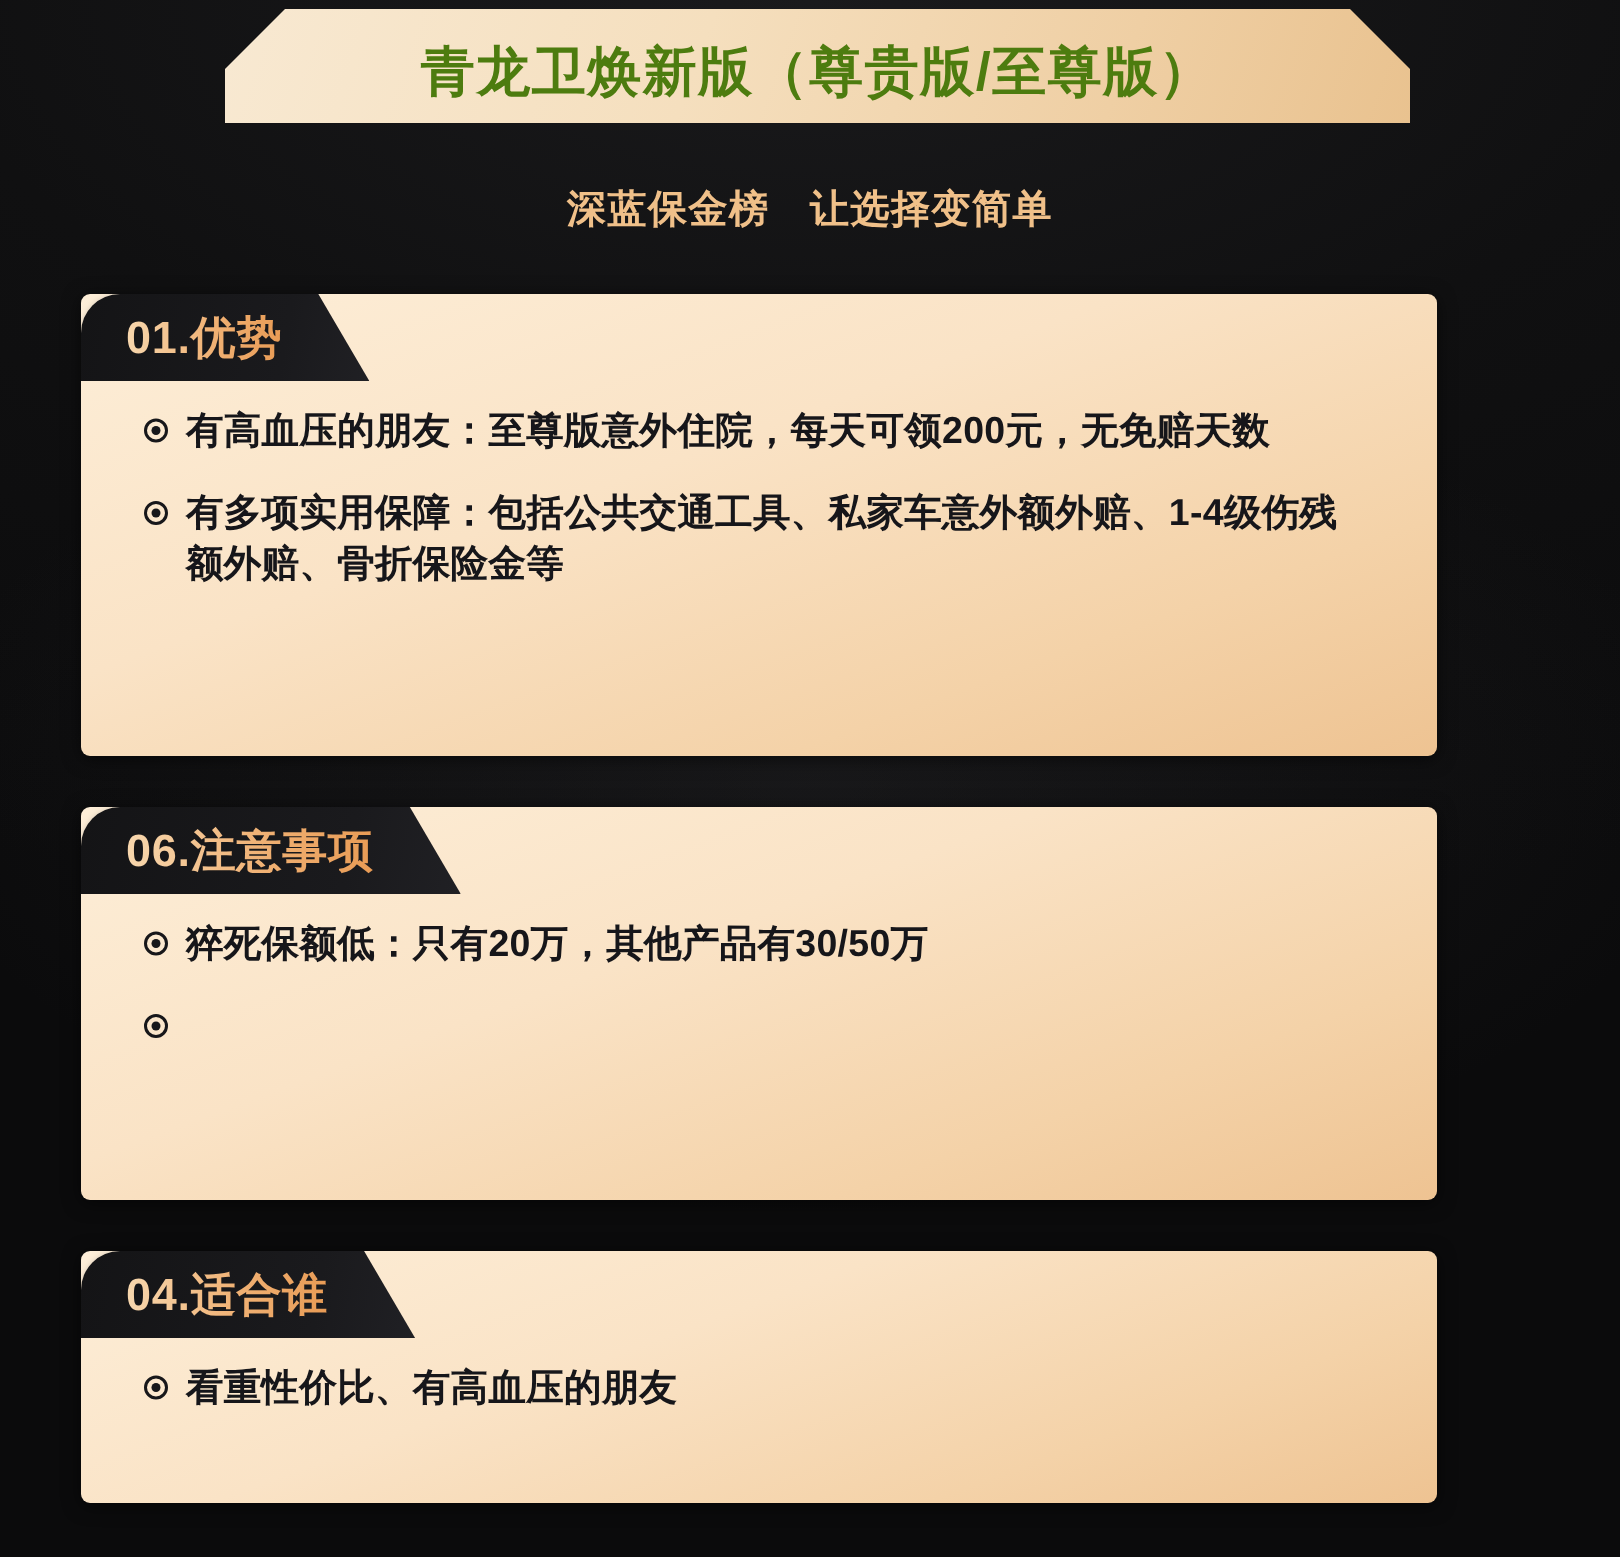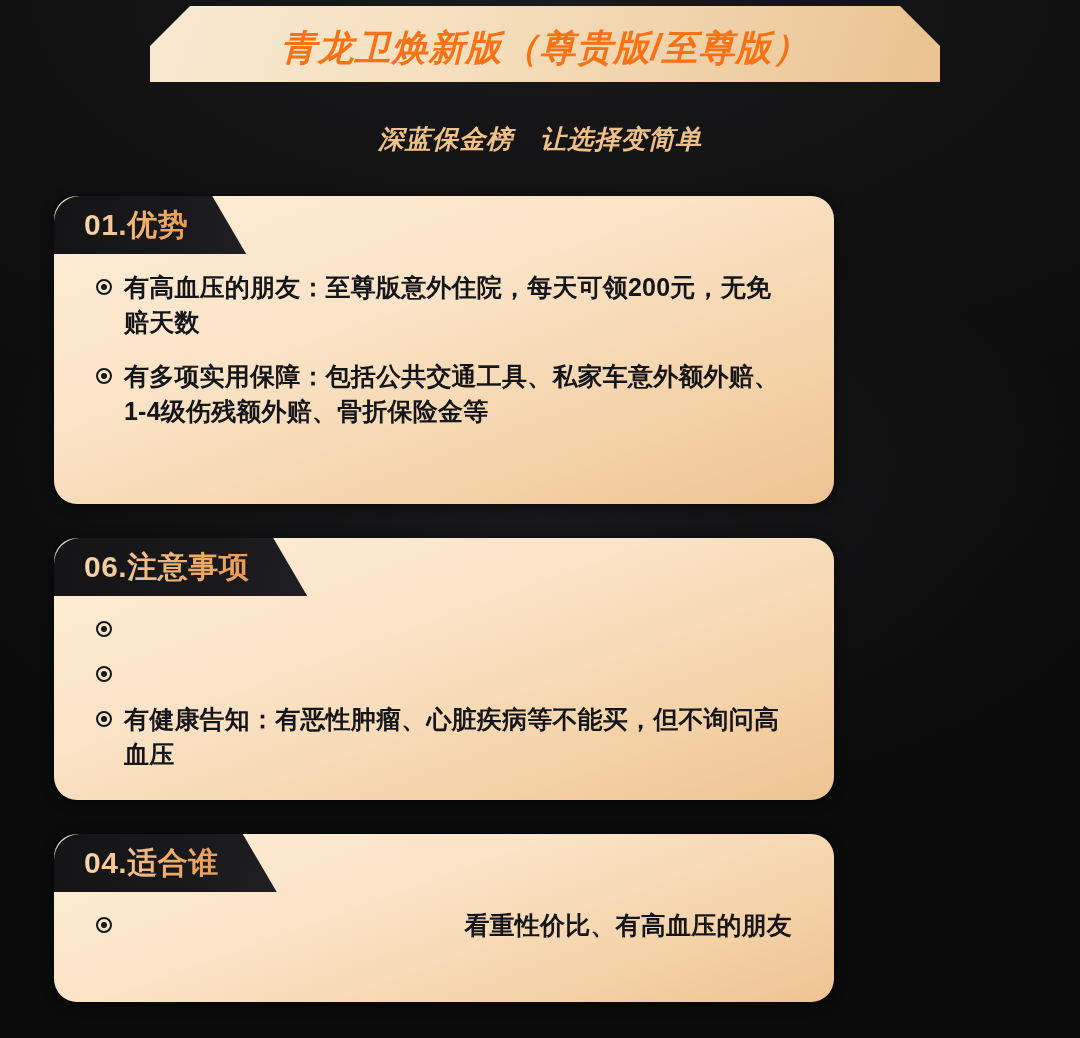--- a/index.html
+++ b/index.html
@@ -49,45 +49,43 @@
     left: 150px;
     top: 6px;
     width: 790px;
     height: 84px;
     display: flex;
     align-items: center;
     justify-content: center;
     font-size: 36px;
     font-weight: 700;
     letter-spacing: 1px;
-    color: #f97316;
+    color: #4d7c0f;
     white-space: nowrap;
-    font-style: italic;
   }
 
   
   .subtitle {
     position: absolute;
     left: 0;
     top: 122px;
     width: 1080px;
     text-align: center;
     font-size: 26px;
     font-weight: 700;
     letter-spacing: 1px;
     color: #f0c089;
-    font-style: italic;
   }
 
   
   .card {
     position: absolute;
     left: 54px;
-    width: 780px;
-    border-radius: 23px;
+    width: 904px;
+    border-radius: 6px;
     background: linear-gradient(160deg, #fdeed8 0%, #fae3c6 40%, #f4d2a8 75%, #eec392 100%);
     box-shadow: 0 2px 12px rgba(0,0,0,0.55);
   }
   .card-body {
     padding: 74px 42px 30px 42px;
   }
 
   
   .tab {
     position: absolute;
@@ -112,21 +110,21 @@
     color: #f0b274;
     -webkit-text-fill-color: transparent;
     white-space: nowrap;
   }
 
   .bullet-row {
     display: flex;
     align-items: flex-start;
     margin-bottom: 20px;
   }
-  .bullet-row:last-child { margin-bottom: 0; justify-content: space-between; }
+  .bullet-row:last-child { margin-bottom: 0; }
 
   .bullet-dot {
     flex: 0 0 auto;
     margin-top: 9px;
     margin-right: 12px;
     width: 16px;
     height: 16px;
     border-radius: 50%;
     border: 2px solid #17171a;
     box-sizing: border-box;
@@ -185,27 +183,24 @@
     </div>
   </div>
 
   <div class="card" id="card-2">
     <div class="tab">
       <span class="tab-text">06.注意事项</span>
     </div>
     <div class="card-body">
       <div class="bullet-row">
         <span class="bullet-dot"></span>
-      </div>
-      <div class="bullet-row">
-        <span class="bullet-dot"></span>
-      </div>
-      <div class="bullet-row">
-        <span class="bullet-dot"></span>
-        <span class="bullet-text">有健康告知：有恶性肿瘤、心脏疾病等不能买，但不询问高血压</span>
+        <span class="bullet-text">猝死保额低：只有20万，其他产品有30/50万</span>
+      </div>
+      <div class="bullet-row">
+        <span class="bullet-dot"></span>
       </div>
     </div>
   </div>
 
   <div class="card" id="card-3">
     <div class="tab">
       <span class="tab-text">04.适合谁</span>
     </div>
     <div class="card-body">
       <div class="bullet-row">

